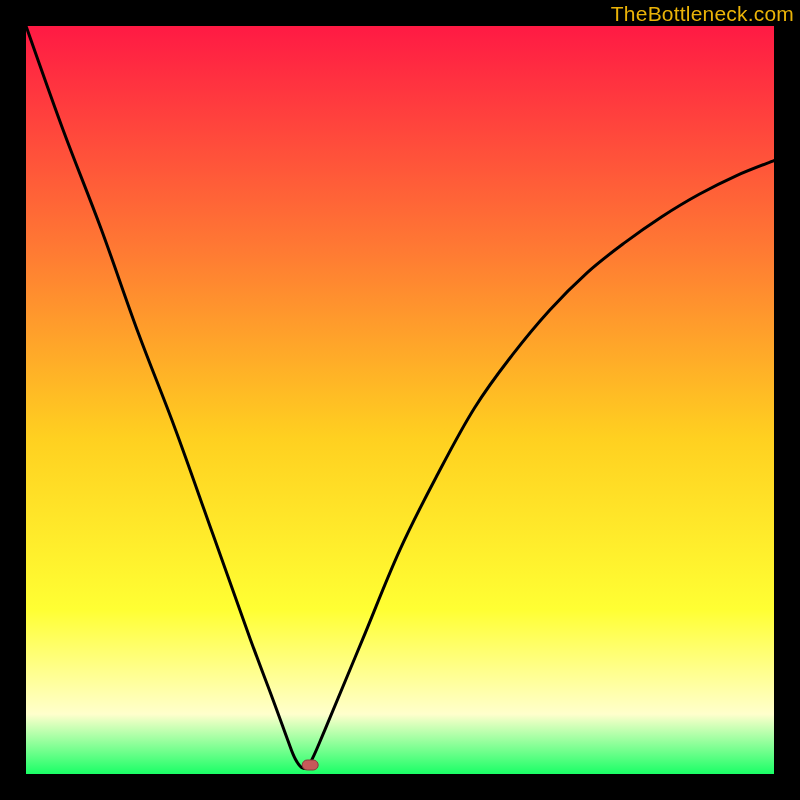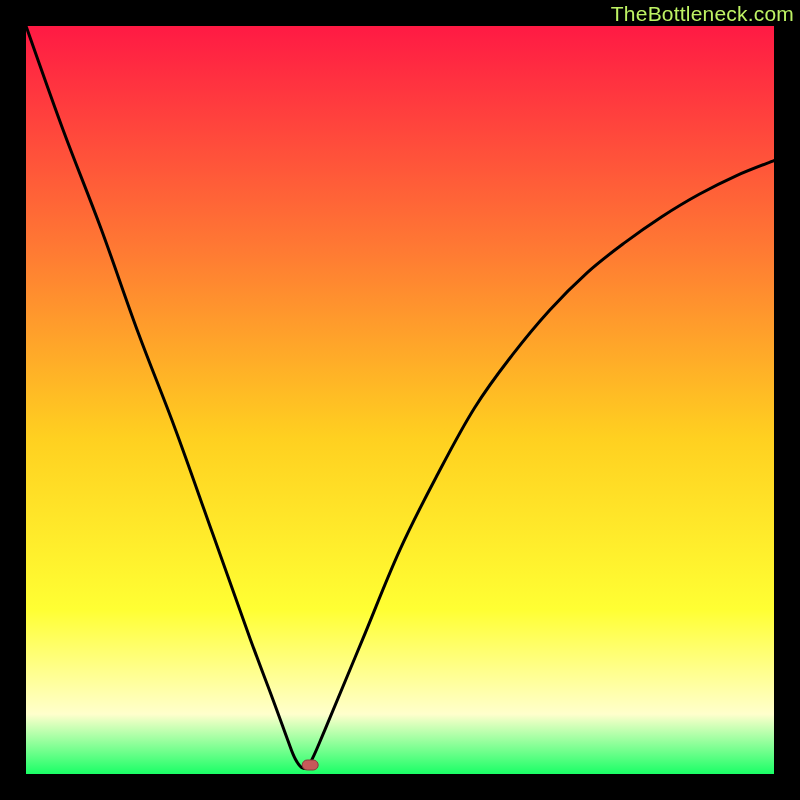--- a/index.html
+++ b/index.html
@@ -24,21 +24,21 @@
     position: absolute;
     left: 26px;
     top: 26px;
     width: 748px;
     height: 748px;
   }
   .watermark {
     position: absolute;
     top: 2px;
     right: 6px;
-    color: #bef264;
+    color: #eab308;
     font-size: 21px;
     font-weight: 500;
     z-index: 10;
     letter-spacing: 0.2px;
   }
 </style>
 </head>
 <body>
 
 <div class="watermark">TheBottleneck.com</div>

